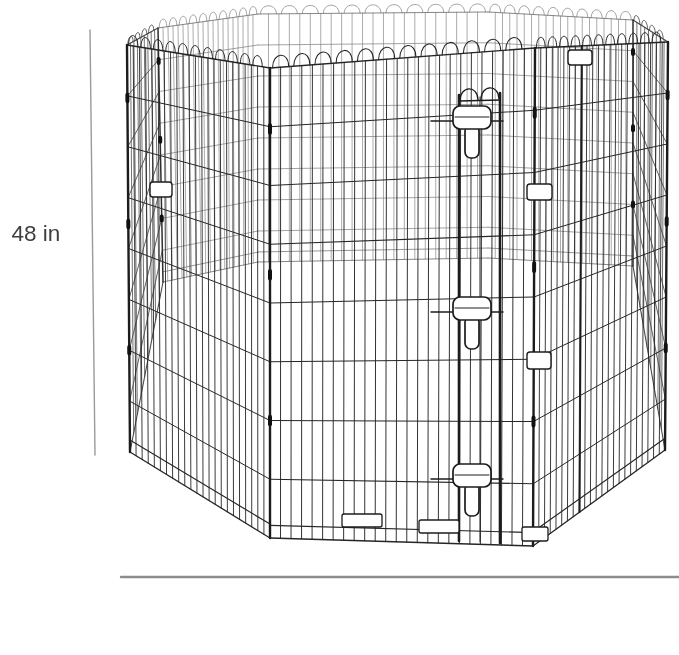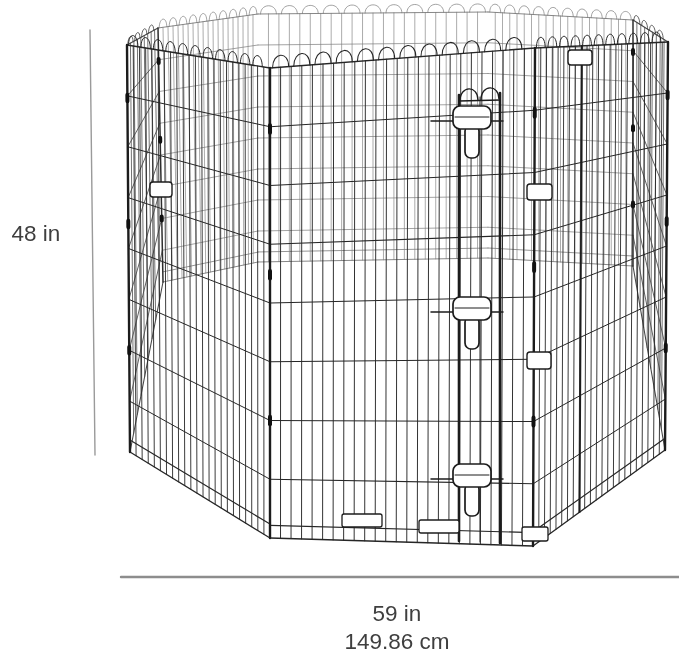--- a/index.html
+++ b/index.html
@@ -390,18 +390,14 @@
       <rect x="419" y="520" width="40" height="13" rx="2" fill="#ffffff" stroke="#1c1c1c" stroke-width="1.3"></rect>
       <rect x="522" y="527" width="26" height="14" rx="2" fill="#ffffff" stroke="#1c1c1c" stroke-width="1.3"></rect>
       <line x1="90" y1="30" x2="95" y2="455" stroke="#9a9a9a" stroke-width="1.4" stroke-linecap="round"></line>
       <line x1="121" y1="577" x2="679" y2="577" stroke="#8d8d8d" stroke-width="2.4" stroke-linecap="round"></line>
     </svg>
 
   <div class="dim-label dim-label-height" style="color: rgb(63, 63, 63);">
     <div>48 in</div>
   </div>
 
-  <div class="dim-label dim-label-width" style="color: rgb(63, 63, 63);">
-    <div>59 in</div>
-    <div>149.86 cm</div>
-  </div>
 
 </div>
 
 </body></html>

